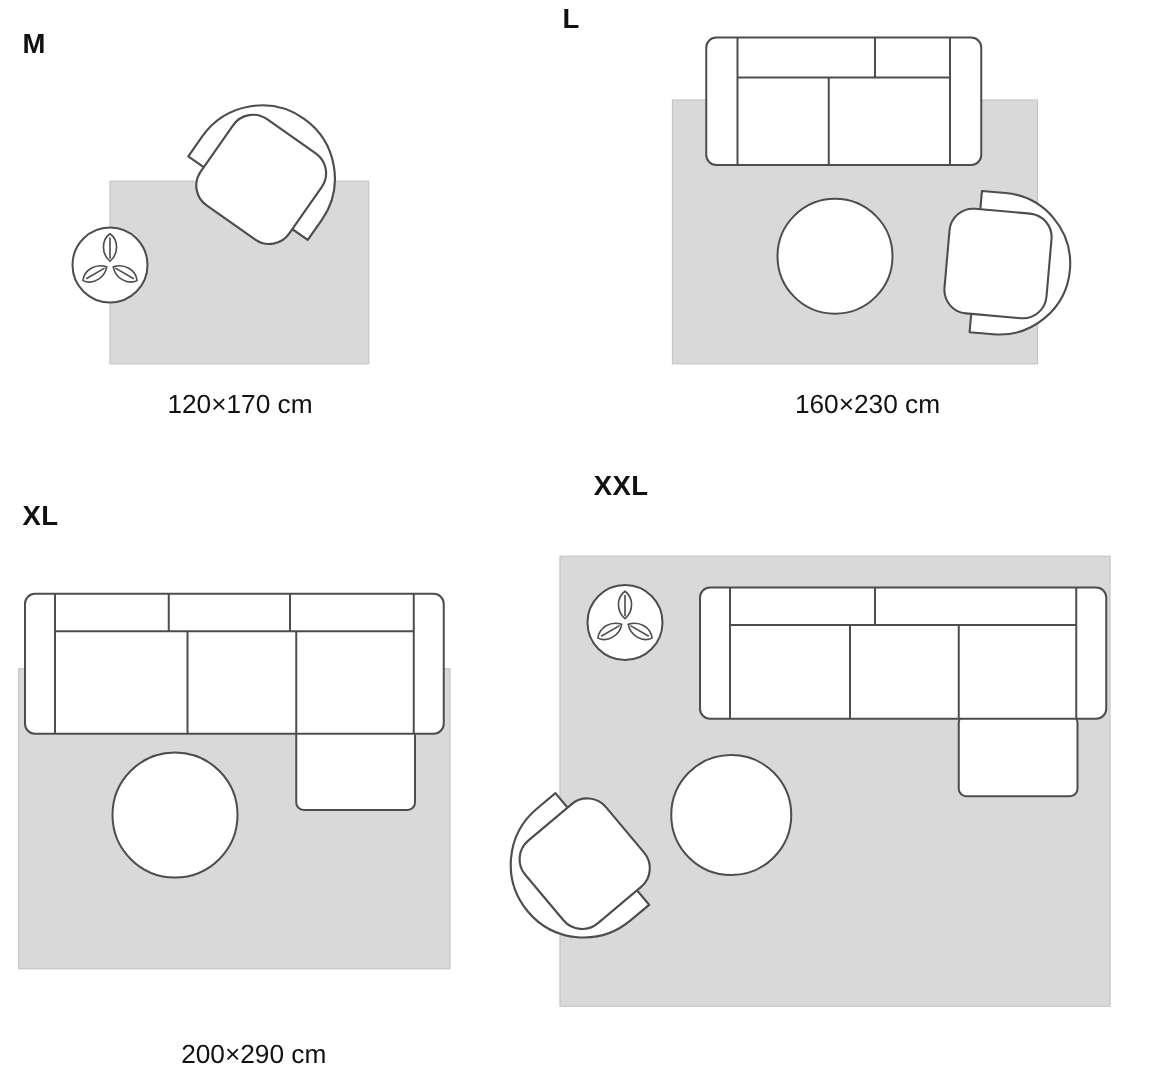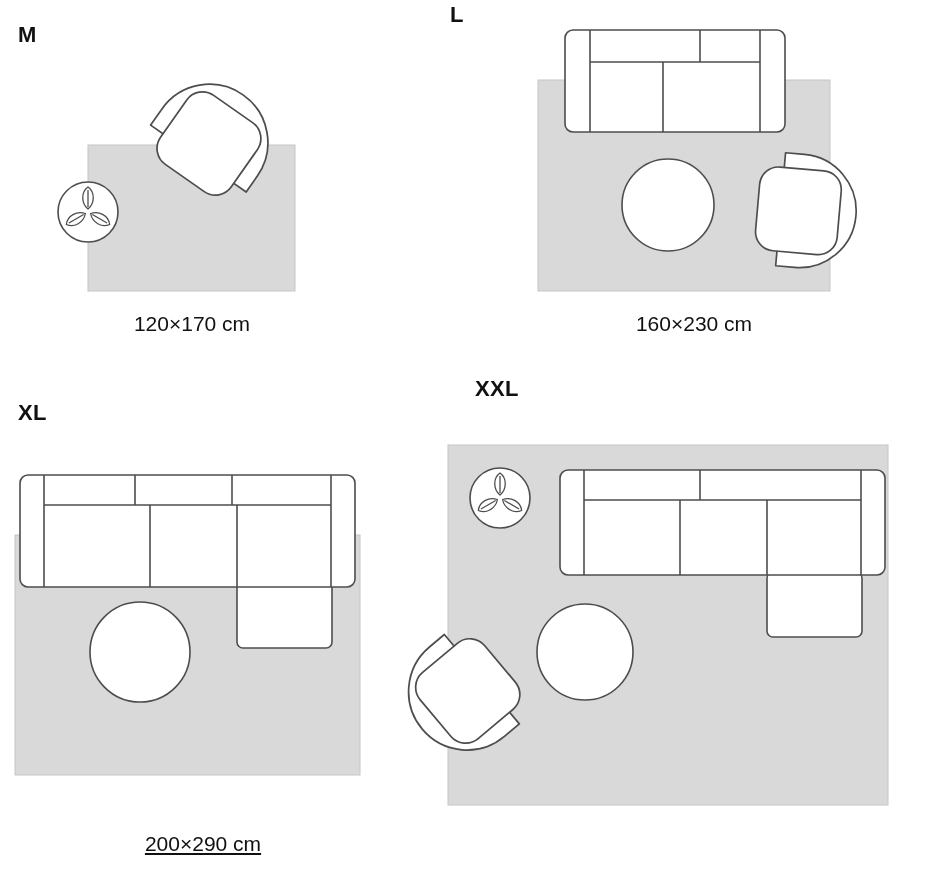--- a/index.html
+++ b/index.html
@@ -23,21 +23,21 @@
     text-align:center;
     font-size:21px;
     font-weight:400;
   }
   #label-m  {left:18px;  top:22px;}
   #label-l  {left:450px; top:2px;}
   #label-xl {left:18px;  top:400px;}
   #label-xxl{left:452px; top:376px;margin-left:23px;}
   #caption-m  {left:82px;  top:312px;}
   #caption-l  {left:584px; top:312px;}
-  #caption-xl {left:93px;  top:832px;text-decoration:underline;}
+  #caption-xl {left:93px;  top:832px;}
   #caption-xxl{left:566px; top:836px;}
   svg{position:absolute;left:0;top:0;}
 </style>
 </head>
 <body>
 
 <div id="stage">
 
   <svg width="940" height="870" viewBox="0 0 940 870">
     <defs>

